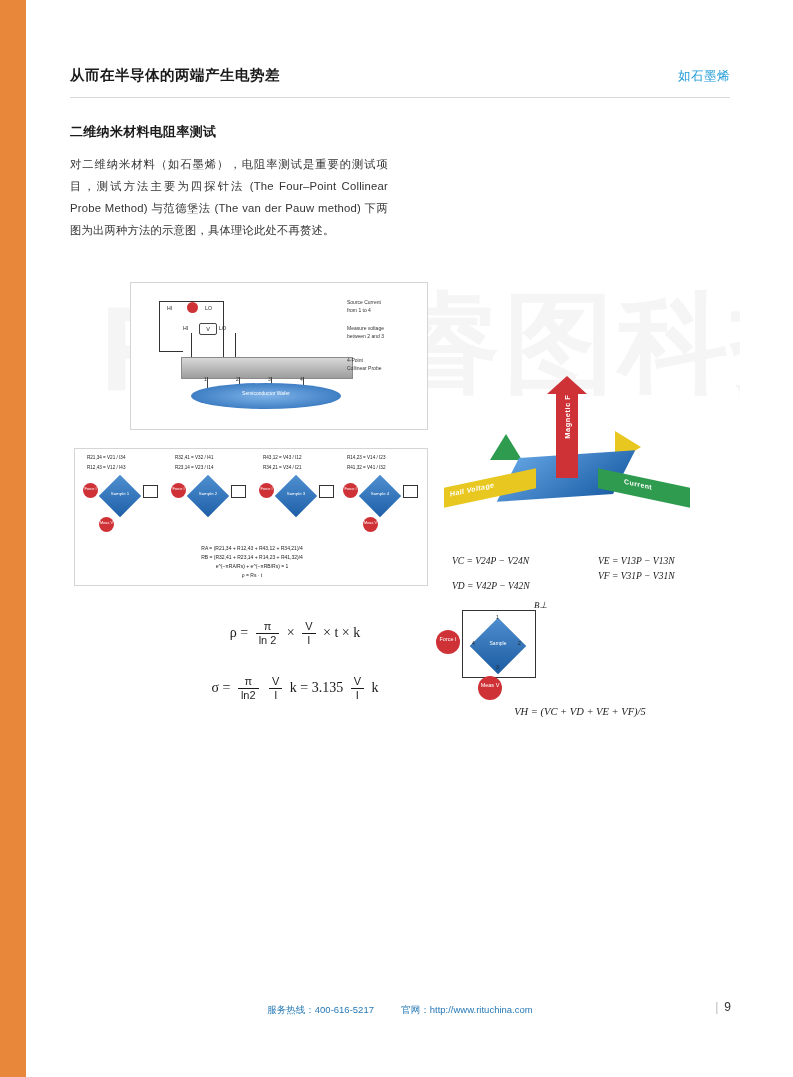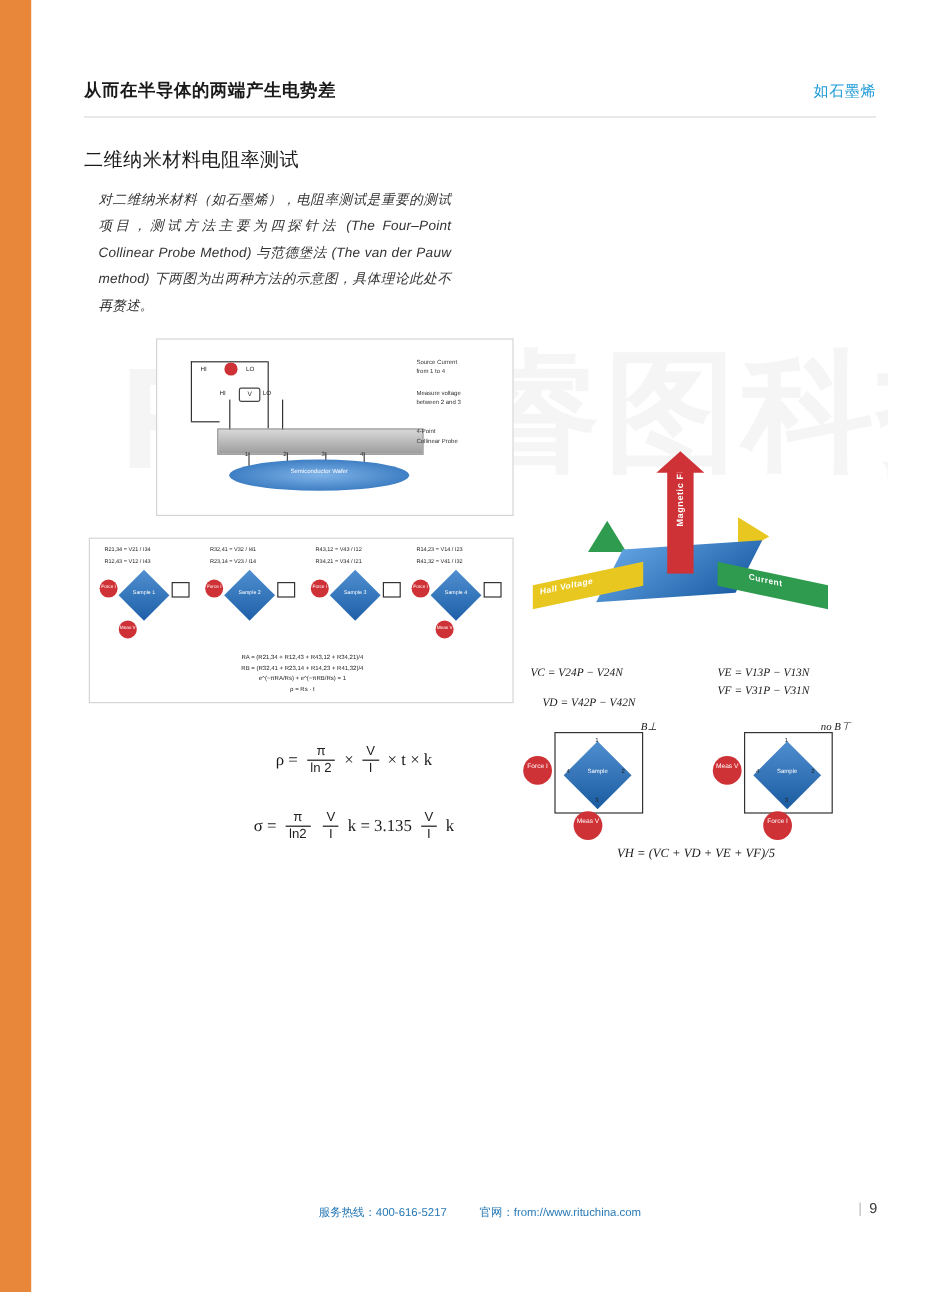--- a/index.html
+++ b/index.html
@@ -82,34 +82,33 @@
   }
   
   .col {
     position: absolute;
     top: 123px;
     width: 318px;
   }
   .col-left { left: 70px; }
   .col-right { left: 412px; }
   .sec-title {
-    font-size: 16px;
-    font-weight: normal;
+    font-size: 13px;
+    font-weight: bold;
     color: #1a1a1a;
     margin: 0 0 12px 0;
     letter-spacing: 0.3px;
   }
   .body-text {
     font-size: 11.3px;
     line-height: 1.95;
     color: #333;
     text-align: justify;
-    margin: 12px;
+    margin: 0;
     letter-spacing: 0.2px;
-    font-style: italic;
   }
   
   .figbox {
     border: 1px solid #d5d5d5;
     background: #fff;
     box-sizing: border-box;
     position: relative;
   }
   #fig-four-point {
     position: absolute;
@@ -609,56 +608,44 @@
     </div>
     <div class="arrow-hall">
       <span>Hall Voltage</span>
     </div>
     <div class="arrow-current">
       <span>Current</span>
     </div>
   </div>
 
   <div id="fig-hall-eq">
-    <div class="he-eq" style="left:12px; top:0px;">VC = V24P − V24N</div>
+    <div class="he-eq" style="left:22px; top:0px;">VC = V24P − V24N</div>
     <div class="he-eq" style="left:22px; top:25px;">VD = V42P − V42N</div>
     <div class="he-eq" style="left:168px; top:0px;">VE = V13P − V13N</div>
     <div class="he-eq" style="left:168px; top:15px;text-align:right;">VF = V31P − V31N</div>
 
     <div class="he-cell" style="left:10px; top:42px;">
       <div class="he-frame"></div>
       <div class="he-diamond"></div>
       <div class="he-sample">Sample</div>
       <div class="he-num" style="left:56px; top:16px;">1</div>
       <div class="he-num" style="left:78px; top:42px;">2</div>
       <div class="he-num" style="left:56px; top:66px;">3</div>
       <div class="he-num" style="left:32px; top:42px;">4</div>
       <div class="he-circ" style="left:-4px; top:32px; white-space:pre-line;">Force I</div>
       <div class="he-circ" style="left:38px; top:78px; white-space:pre-line;">Meas V</div>
       <div class="he-blabel" style="left:94px; top:2px;">B⊥</div>
     </div>
 
-    <div class="he-cell" style="left:168px; top:42px;">
-      <div class="he-frame"></div>
-      <div class="he-diamond"></div>
-      <div class="he-sample">Sample</div>
-      <div class="he-num" style="left:56px; top:16px;">1</div>
-      <div class="he-num" style="left:78px; top:42px;">2</div>
-      <div class="he-num" style="left:56px; top:66px;">3</div>
-      <div class="he-num" style="left:32px; top:42px;">4</div>
-      <div class="he-circ" style="left:-4px; top:32px; white-space:pre-line;">Meas V</div>
-      <div class="he-circ" style="left:38px; top:78px; white-space:pre-line;">Force I</div>
-      <div class="he-blabel" style="left:86px; top:2px;">no B⊤</div>
-    </div>
 
     <div class="he-final">VH = (VC + VD + VE + VF)/5</div>
   </div>
 
   <div class="footer">
     <span>服务热线：400-616-5217</span>
     <span style="display:inline-block;width:22px;"></span>
-    <span>官网：from://www.rituchina.com</span>
+    <span>官网：http://www.rituchina.com</span>
   </div>
   <div class="footer-page">
     <span class="bar">|</span><span>9</span>
   </div>
 
 </div>
 
 </body></html>

